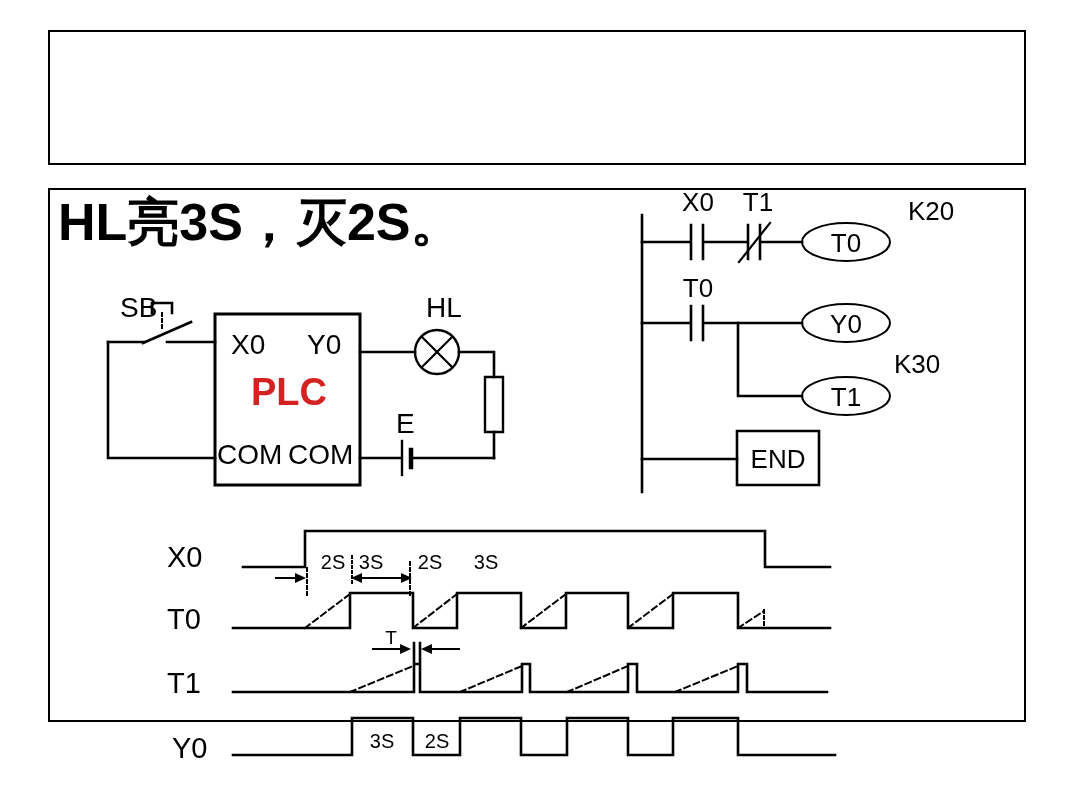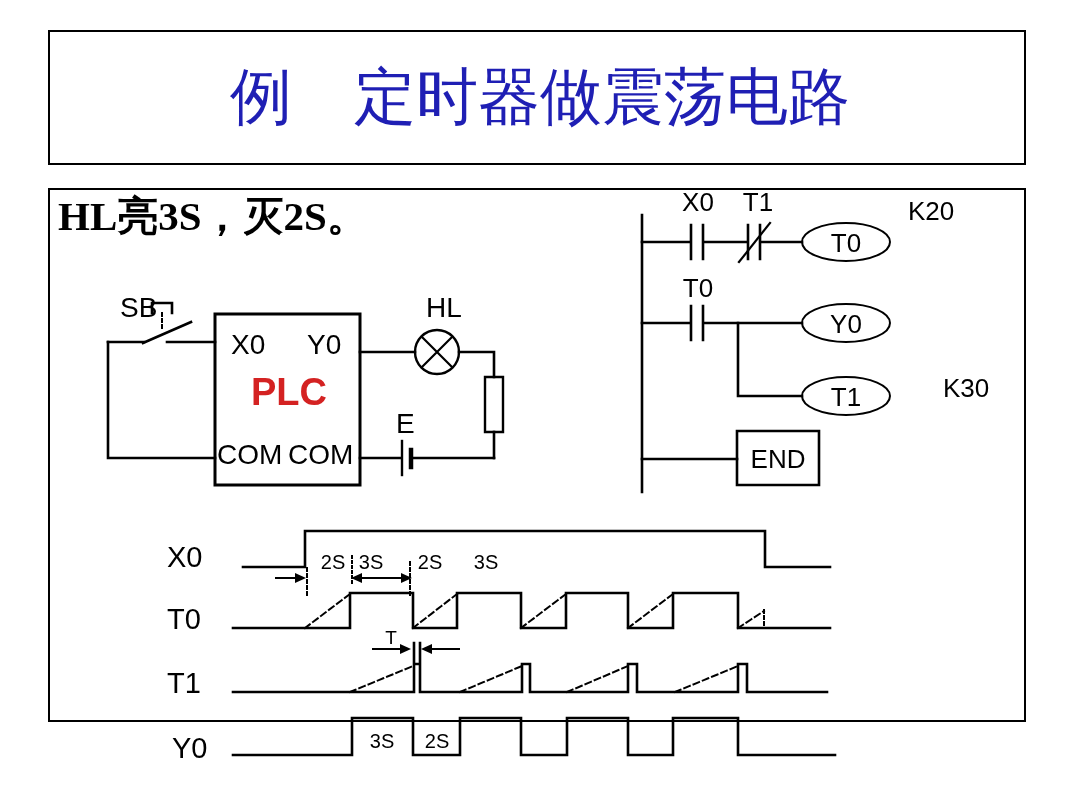--- a/index.html
+++ b/index.html
@@ -5,36 +5,35 @@
   html,body{margin:0;padding:0;background:#ffffff;}
   #slide{position:relative;width:1080px;height:810px;background:#ffffff;overflow:hidden;
          font-family:"Liberation Sans",sans-serif;}
   .box{position:absolute;border:2px solid #000;background:#fff;box-sizing:border-box;}
   #artwork{position:absolute;left:0;top:0;width:1080px;height:810px;}
   .lbl{position:absolute;line-height:1;white-space:nowrap;color:#000;
        font-family:"Liberation Sans",sans-serif;}
   .c{transform:translateX(-50%);}
   .title-text{position:absolute;width:100%;text-align:center;
       font-family:"Liberation Serif","DejaVu Serif",serif;font-size:62px;line-height:1;}
-  .subtitle{font-size:41px;font-weight:bold;font-family:Liberation Serif, serif;}
+  .subtitle{font-size:52px;font-weight:bold;font-family:Liberation Sans, sans-serif;}
   .f28{font-size:28px;}
   .f26{font-size:26px;}
   .f29{font-size:29px;}
   .f20{font-size:20px;}
   .f19{font-size:19px;}
   .plc-red{font-size:38px;}
   svg *{vector-effect:non-scaling-stroke;}
 </style>
 </head>
 <body>
 
 <div id="slide">
 
   <div class="box" style="left:48px;top:30px;width:978px;height:135px;"></div>
-  <div class="title-text" style="left:0;top:66px;color:#1f1fb4;">例　定时器做震荡电路</div>
 
   <div class="box" style="left:48px;top:188px;width:978px;height:534px;"></div>
 
   <svg id="artwork" width="1080" height="810" viewBox="0 0 1080 810" fill="none" stroke="#000" stroke-width="2.6" stroke-linecap="square">
 
     <g>
 
       <g>
         <path d="M152,313 V303 H172 V313"></path>
         <path d="M162,313 V331" stroke-dasharray="3,3" stroke-width="2"></path>
@@ -136,21 +135,21 @@
   <div class="lbl f28" style="left:217px;top:441px;">COM</div>
   <div class="lbl f28" style="left:288px;top:441px;">COM</div>
   <div class="lbl f28" style="left:396px;top:410px;">E</div>
 
   <div class="lbl f26 c" style="left:698px;top:189px;">X0</div>
   <div class="lbl f26 c" style="left:758px;top:189px;">T1</div>
   <div class="lbl f26" style="left:908px;top:198px;">K20</div>
   <div class="lbl f26 c" style="left:846px;top:230px;">T0</div>
   <div class="lbl f26 c" style="left:698px;top:275px;">T0</div>
   <div class="lbl f26 c" style="left:846px;top:311px;">Y0</div>
-  <div class="lbl f26" style="left:943px;top:351px;margin-top:24px;">K30</div>
+  <div class="lbl f26" style="left:894px;top:351px;">K30</div>
   <div class="lbl f26 c" style="left:846px;top:384px;">T1</div>
   <div class="lbl f26 c" style="left:778px;top:446px;">END</div>
 
   <div class="lbl f29" style="left:167px;top:543px;">X0</div>
   <div class="lbl f29" style="left:167px;top:605px;">T0</div>
   <div class="lbl f29" style="left:167px;top:669px;">T1</div>
   <div class="lbl f29" style="left:172px;top:734px;">Y0</div>
 
   <div class="lbl f20 c" style="left:333px;top:552px;">2S</div>
   <div class="lbl f20 c" style="left:371px;top:552px;">3S</div>

